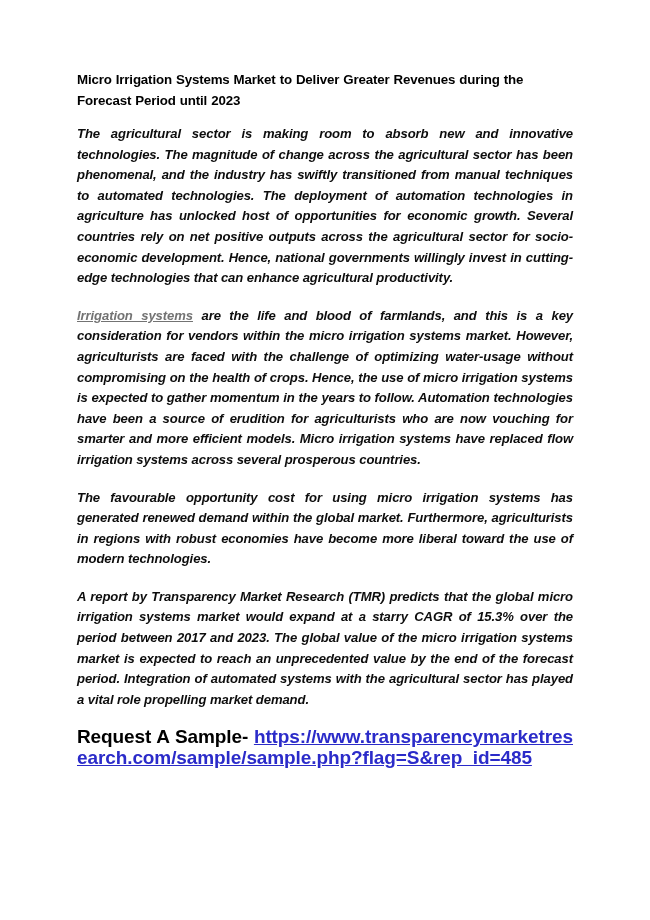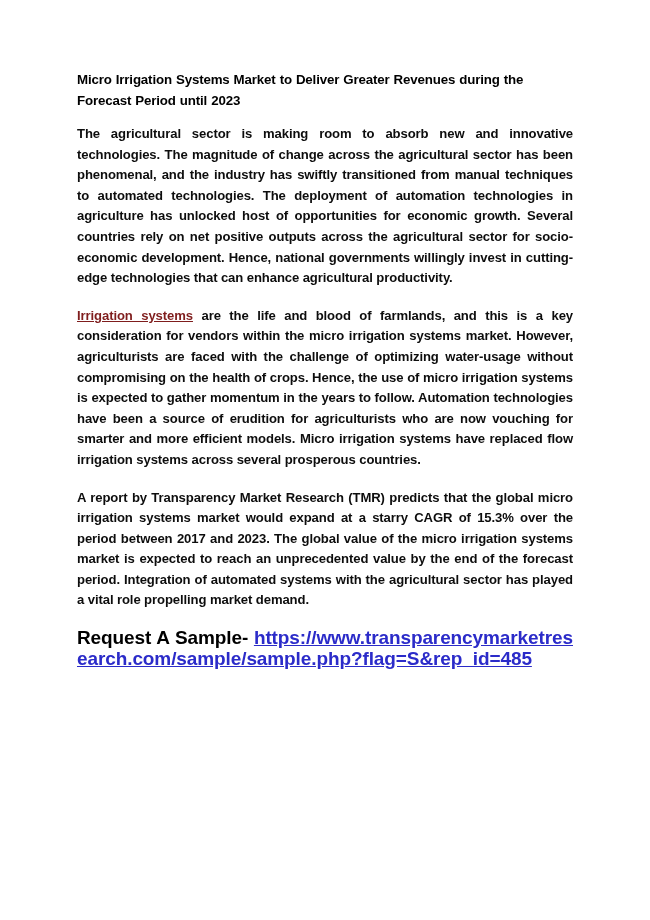--- a/index.html
+++ b/index.html
@@ -42,28 +42,29 @@
 
   .para {
     font-size: 13.1px;
     font-weight: 600;
     color: #0d0d0d;
     line-height: 20.6px;
     text-align: justify;
     text-justify: inter-word;
     margin: 0 0 17px 0;
     letter-spacing: -0.1px;
+    font-style: italic;
   }
 
   .para:last-child {
     margin-bottom: 0;
   }
 
   .inline-link {
-    color: #7f1d1d;
+    color: #737373;
     font-weight: 600;
   }
 
   .request-block {
     font-size: 19px;
     font-weight: bold;
     color: #000000;
     line-height: 20.6px;
     text-align: justify;
     text-justify: inter-word;
@@ -97,19 +98,20 @@
 
 <div class="page">
   <div class="content">
 
     <h1 class="doc-title">Micro Irrigation Systems Market to Deliver Greater Revenues during the Forecast Period until 2023</h1>
 
     <p class="para">The agricultural sector is making room to absorb new and innovative technologies. The magnitude of change across the agricultural sector has been phenomenal, and the industry has swiftly transitioned from manual techniques to automated technologies. The deployment of automation technologies in agriculture has unlocked host of opportunities for economic growth. Several countries rely on net positive outputs across the agricultural sector for socio-economic development. Hence, national governments willingly invest in cutting-edge technologies that can enhance agricultural productivity.</p>
 
     <p class="para"><a class="inline-link" href="#">Irrigation systems</a><span> are the life and blood of farmlands, and this is a key consideration for vendors within the micro irrigation systems market. However, agriculturists are faced with the challenge of optimizing water-usage without compromising on the health of crops. Hence, the use of micro irrigation systems is expected to gather momentum in the years to follow. Automation technologies have been a source of erudition for agriculturists who are now vouching for smarter and more efficient models. Micro irrigation systems have replaced flow irrigation systems across several prosperous countries.</span></p>
 
+    <p class="para">The favourable opportunity cost for using micro irrigation systems has generated renewed demand within the global market. Furthermore, agriculturists in regions with robust economies have become more liberal toward the use of modern technologies.</p>
 
     <p class="para">A report by Transparency Market Research (TMR) predicts that the global micro irrigation systems market would expand at a starry CAGR of 15.3% over the period between 2017 and 2023. The global value of the micro irrigation systems market is expected to reach an unprecedented value by the end of the forecast period. Integration of automated systems with the agricultural sector has played a vital role propelling market demand.</p>
 
     <p class="request-block"><span>Request</span> <span>A</span> <span>Sample-</span> <a class="url-link nobreak-url" href="#">https://www.transparencymarketresearch.com/sample/sample.php?flag=S&amp;rep_id=485</a></p>
 
   </div>
 </div>
 
 </body></html>

